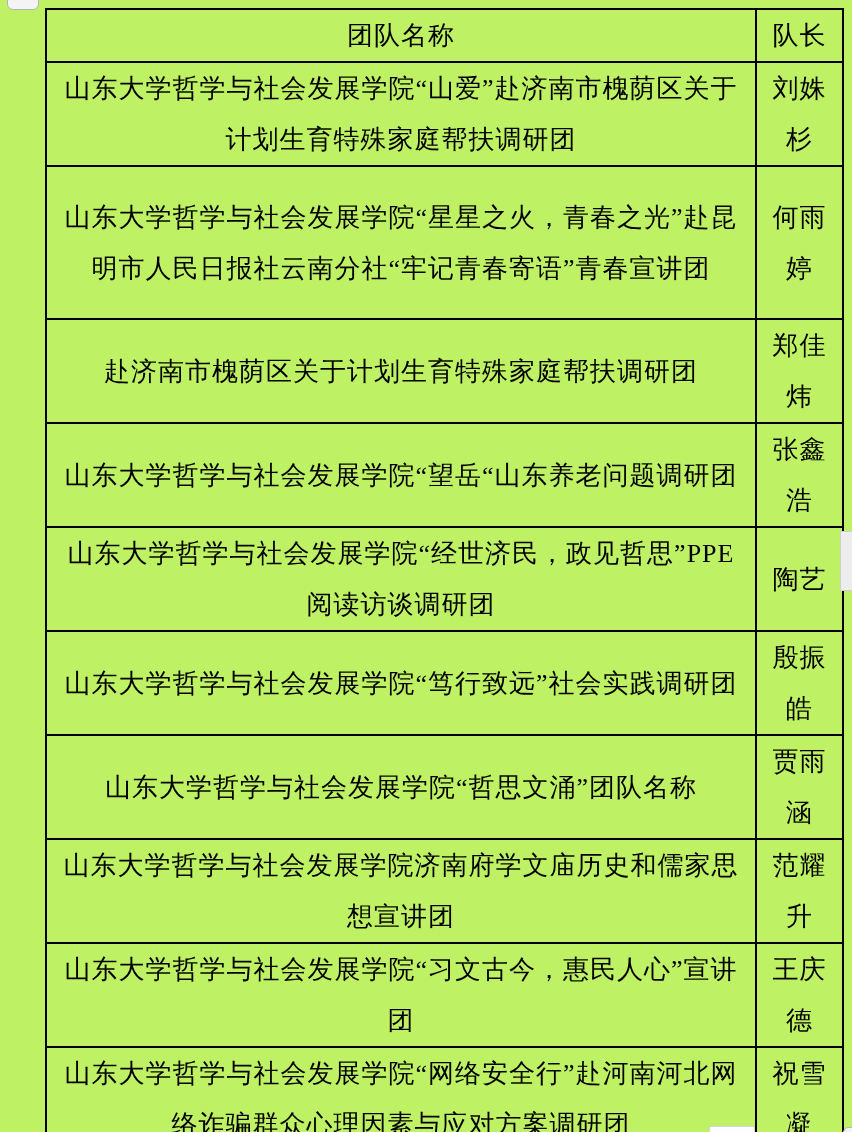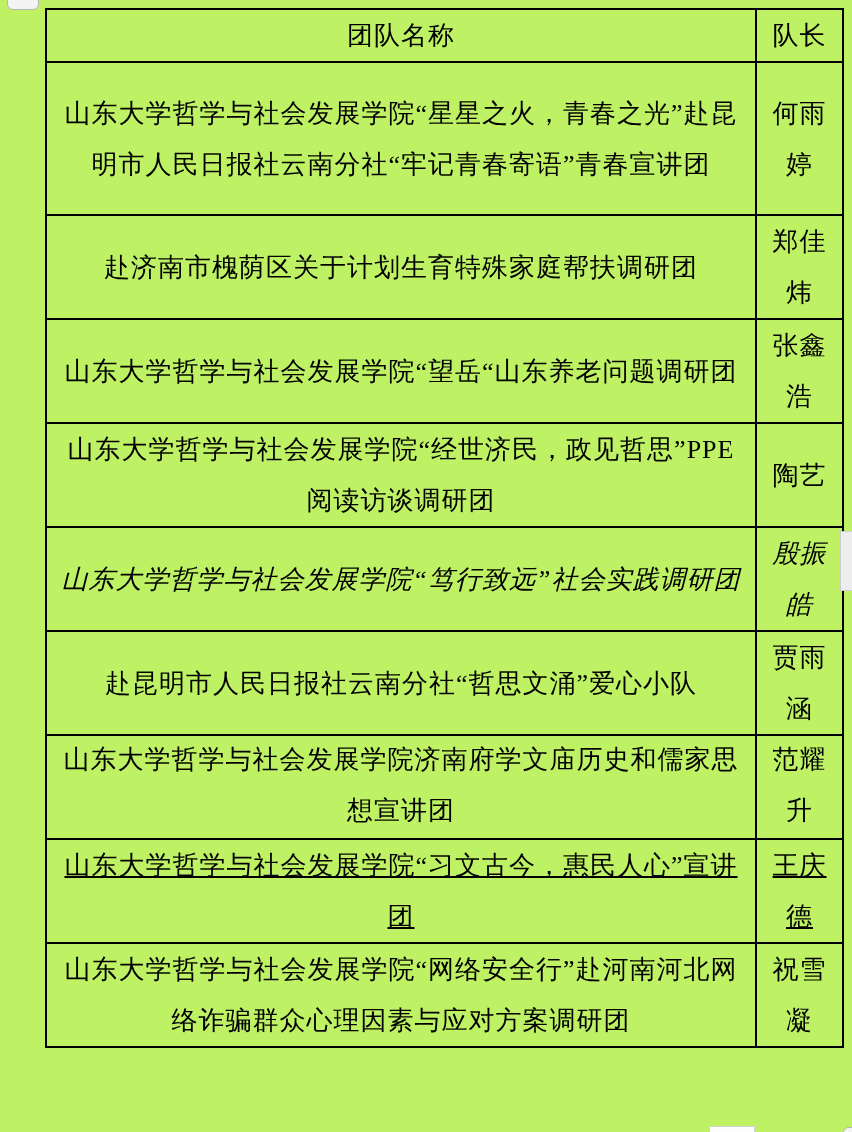--- a/index.html
+++ b/index.html
@@ -51,49 +51,53 @@
         <col class="c1">
         <col class="c2">
       </colgroup>
     <thead>
       <tr class="hrow">
         <th>团队名称</th>
         <th>队长</th>
       </tr>
     </thead>
     <tbody id="rows">
+        <tr style="height: 103px;">
+          <td>山东大学哲学与社会发展学院“山爱”赴济南市槐荫区关于计划生育特殊家庭帮扶调研团</td>
+          <td class="leader">刘姝杉</td>
+        </tr>
         <tr style="height: 153px; padding-left: 24px;">
           <td>山东大学哲学与社会发展学院“星星之火，青春之光”赴昆明市人民日报社云南分社“牢记青春寄语”青春宣讲团</td>
           <td class="leader">何雨婷</td>
         </tr>
         <tr style="height: 102px;">
           <td>赴济南市槐荫区关于计划生育特殊家庭帮扶调研团</td>
           <td class="leader">郑佳炜</td>
         </tr>
         <tr style="height: 102px; border-radius: 11px;">
           <td>山东大学哲学与社会发展学院“望岳“山东养老问题调研团</td>
           <td class="leader">张鑫浩</td>
         </tr>
         <tr style="height: 101px; margin-top: 19px;">
           <td>山东大学哲学与社会发展学院“经世济民，政见哲思”PPE 阅读访谈调研团</td>
           <td class="leader">陶艺</td>
         </tr>
-        <tr style="height: 102px; font-style: italic;">
+        <tr style="height: 102px;">
           <td>山东大学哲学与社会发展学院“笃行致远”社会实践调研团</td>
           <td class="leader">殷振皓</td>
         </tr>
         <tr style="height: 102px;">
-          <td>赴昆明市人民日报社云南分社“哲思文涌”爱心小队</td>
+          <td>山东大学哲学与社会发展学院“哲思文涌”团队名称</td>
           <td class="leader">贾雨涵</td>
         </tr>
-        <tr style="height: 101px; font-family: Liberation Mono, monospace;">
+        <tr style="height: 101px;">
           <td>山东大学哲学与社会发展学院济南府学文庙历史和儒家思想宣讲团</td>
           <td class="leader">范耀升</td>
         </tr>
-        <tr style="height: 104px; text-decoration: underline;">
+        <tr style="height: 104px;">
           <td>山东大学哲学与社会发展学院“习文古今，惠民人心”宣讲团</td>
           <td class="leader">王庆德</td>
         </tr>
         <tr style="height: 96px;">
           <td>山东大学哲学与社会发展学院“网络安全行”赴河南河北网络诈骗群众心理因素与应对方案调研团</td>
           <td class="leader">祝雪凝</td>
         </tr>
       </tbody>
   </table>
 

